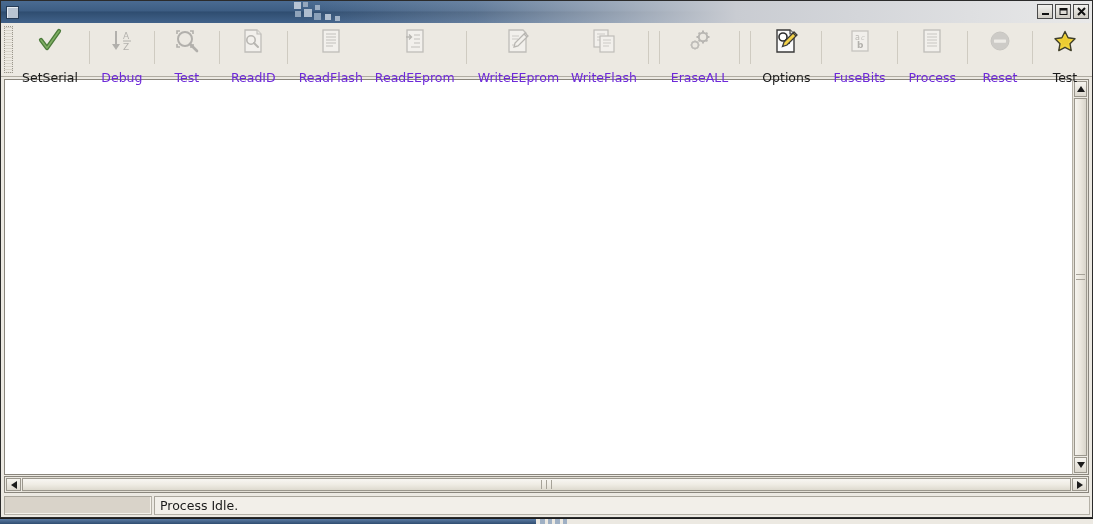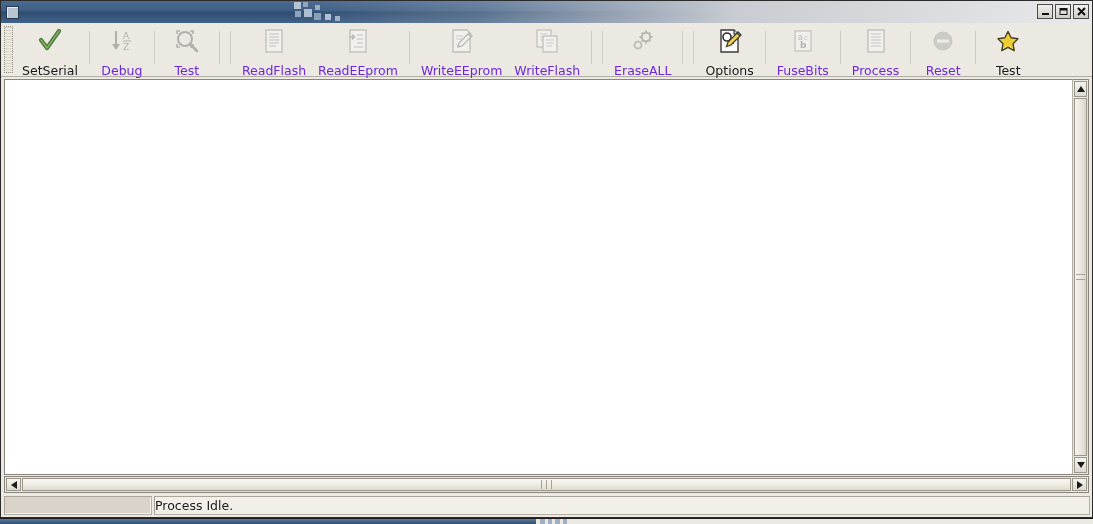--- a/index.html
+++ b/index.html
@@ -91,21 +91,21 @@
   .tb-item {
     flex: none;
     display: flex; flex-direction: column;
     align-items: center; justify-content: flex-start;
     padding: 5px 6px 2px 6px;
     cursor: default;
     min-width: 54px;
   }
   .tb-ico { height: 28px; display: flex; align-items: center; justify-content: center; }
   .tb-label {
-    font-size: 12.5px; margin-top: 9px; white-space: nowrap;
+    font-size: 12.5px; margin-top: 16px; white-space: nowrap;
     font-family: "DejaVu Sans", sans-serif;
   }
   .tb-item.enabled .tb-label { color: #1a1a1a; }
   .tb-item.disabled .tb-label { color: #6d28d9; }
   .tb-item.disabled .tb-ico { opacity: 0.38; }
   .tb-sep {
     width: 1px; flex: none;
     background: #cfcbc1;
     margin: 8px 5px 12px 5px;
   }
@@ -188,20 +188,21 @@
     border: 1px solid #b5b1a7;
     border-top-color: #a9a59b; border-left-color: #a9a59b;
     box-shadow: inset -1px -1px 0 #f4f1ea;
   }
   .status-panel-main {
     flex: 1 1 auto;
     background: #f2efe9;
     border: 1px solid #b5b1a7;
     border-top-color: #a9a59b; border-left-color: #a9a59b;
     display: flex; align-items: center;
+    padding-left: 5px;
     font-size: 12.5px; color: #1a1a1a;
     overflow: hidden; white-space: nowrap;
   }
 
   
   .behind-strip {
     position: absolute; left: 0; bottom: 0; width: 1093px; height: 6px;
     background: #ece9e2;
     border-top: 1px solid #1d1d1d;
   }
@@ -281,20 +282,31 @@
         <svg width="26" height="26" viewBox="0 0 26 26">
           <circle cx="11" cy="11" r="7" fill="none" stroke="#555" stroke-width="2"></circle>
           <path d="M16 16 L23 23" stroke="#555" stroke-width="2.6" stroke-linecap="round"></path>
           <path d="M3 6 L3 3 L6 3 M16 3 L19 3 L19 6 M3 16 L3 19 L6 19 M19 16 L19 19 L16 19" stroke="#555" stroke-width="1.6" fill="none"></path>
         </svg>
       </span>
       <span class="tb-label">Test</span>
     </div>
     <div class="tb-sep"></div>
 
+    <div class="tb-item disabled">
+      <span class="tb-ico">
+        <svg width="26" height="26" viewBox="0 0 26 26">
+          <path d="M5 2 H17 L21 6 V24 H5 Z" fill="#fdfdfd" stroke="#777" stroke-width="1.3"></path>
+          <path d="M17 2 V6 H21" fill="#e4e4e4" stroke="#777" stroke-width="1.1"></path>
+          <circle cx="11" cy="12" r="4.2" fill="none" stroke="#666" stroke-width="1.6"></circle>
+          <path d="M14 15 L18 19" stroke="#666" stroke-width="2" stroke-linecap="round"></path>
+        </svg>
+      </span>
+      <span class="tb-label">ReadID</span>
+    </div>
     <div class="tb-sep"></div>
 
     <div class="tb-item disabled">
       <span class="tb-ico">
         <svg width="26" height="26" viewBox="0 0 26 26">
           <rect x="5" y="2" width="16" height="22" fill="#fdfdfd" stroke="#777" stroke-width="1.3"></rect>
           <g stroke="#8d8d8d" stroke-width="1.1">
             <path d="M8 6 H18"></path>
               <path d="M8 9 H18"></path>
               <path d="M8 12 H18"></path>

